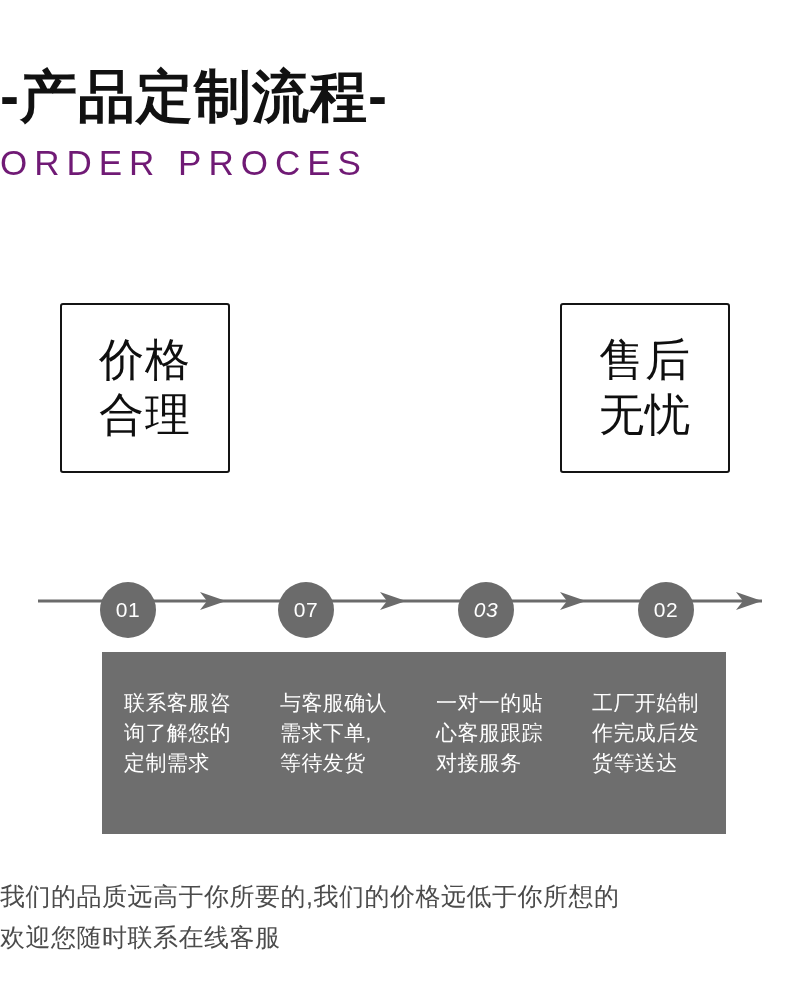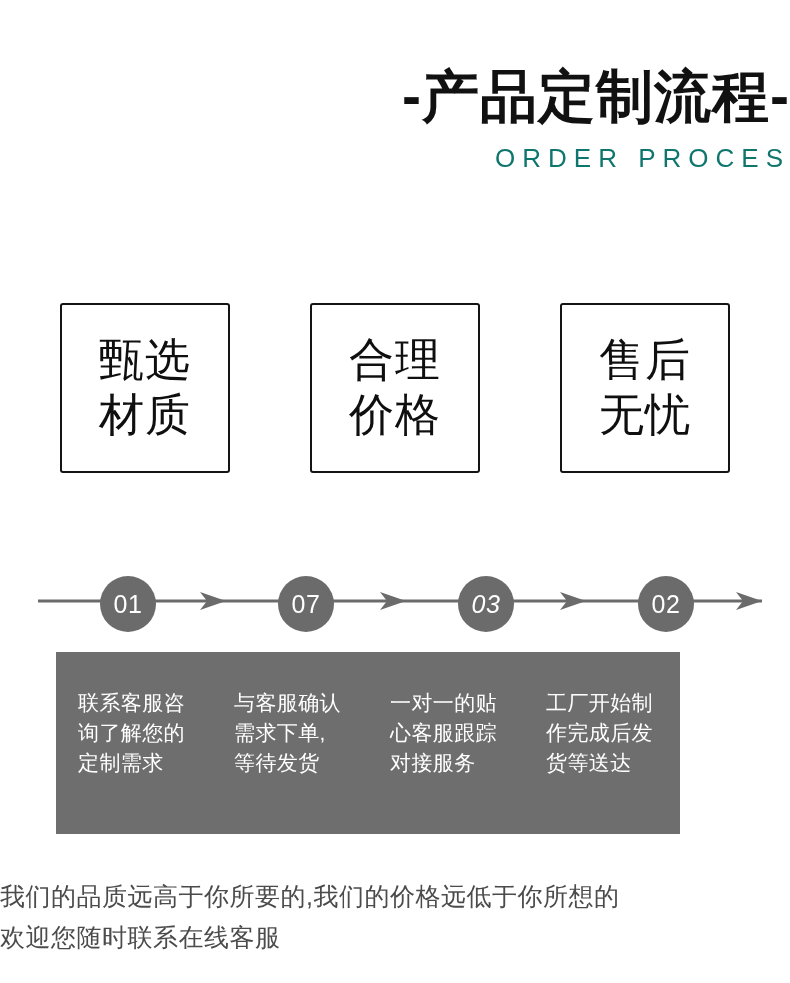--- a/index.html
+++ b/index.html
@@ -15,40 +15,40 @@
     position: relative;
     overflow: hidden;
   }
 
   
   .header {
     position: absolute;
     left: 0;
     top: 0;
     width: 790px;
-    text-align: right;
+    text-align: left;
   }
   .title {
     margin: 0;
     padding-top: 66px;
     font-size: 57px;
     line-height: 1.08;
     font-weight: 700;
     letter-spacing: 1px;
     color: #111111;
     white-space: nowrap;
   }
   .subtitle {
     margin: 0;
     padding-top: 16px;
-    font-size: 26px;
+    font-size: 35px;
     line-height: 1.1;
     font-weight: 300;
     letter-spacing: 7px;
-    color: #0f766e;
+    color: #701a75;
     white-space: nowrap;
   }
 
   
   .features {
     position: absolute;
     left: 60px;
     top: 303px;
     width: 670px;
     display: flex;
@@ -89,38 +89,38 @@
   .step-circle {
     position: absolute;
     width: 56px;
     height: 56px;
     border-radius: 50%;
     background: #6b6b6b;
     color: #ffffff;
     display: flex;
     align-items: center;
     justify-content: center;
-    font-size: 25px;
+    font-size: 21px;
     font-weight: 400;
     letter-spacing: 0.5px;
-    top: 10px;
+    top: 16px;
   }
   .c1 { left: 100px; }
   .c2 { left: 278px; }
   .c3 { left: 458px; font-style: italic; }
   .c4 { left: 638px; }
 
   
   .steps {
     position: absolute;
     left: 56px;
     top: 652px;
     width: 670px;
     display: flex;
-    justify-content: flex-start;
+    justify-content: flex-end;
   }
   .step-card {
     width: 156px;
     height: 182px;
     box-sizing: border-box;
     background: #6e6e6e;
     padding: 36px 0 0 22px;
   }
   .step-card-text {
     color: #ffffff;
@@ -153,28 +153,24 @@
 </head>
 <body>
 
 <div class="header">
   <h1 class="title">-产品定制流程-</h1>
   <p class="subtitle">ORDER PROCES</p>
 </div>
 
 <div class="features">
 
+
   <div class="feature-box">
-    <span class="feature-line">甄选</span>
-    <span class="feature-line">材质</span>
-  </div>
-
-  <div class="feature-box">
+    <span class="feature-line">价格</span>
     <span class="feature-line">合理</span>
-    <span class="feature-line">价格</span>
   </div>
 
   <div class="feature-box">
     <span class="feature-line">售后</span>
     <span class="feature-line">无忧</span>
   </div>
 
 </div>
 
 <div class="timeline">

